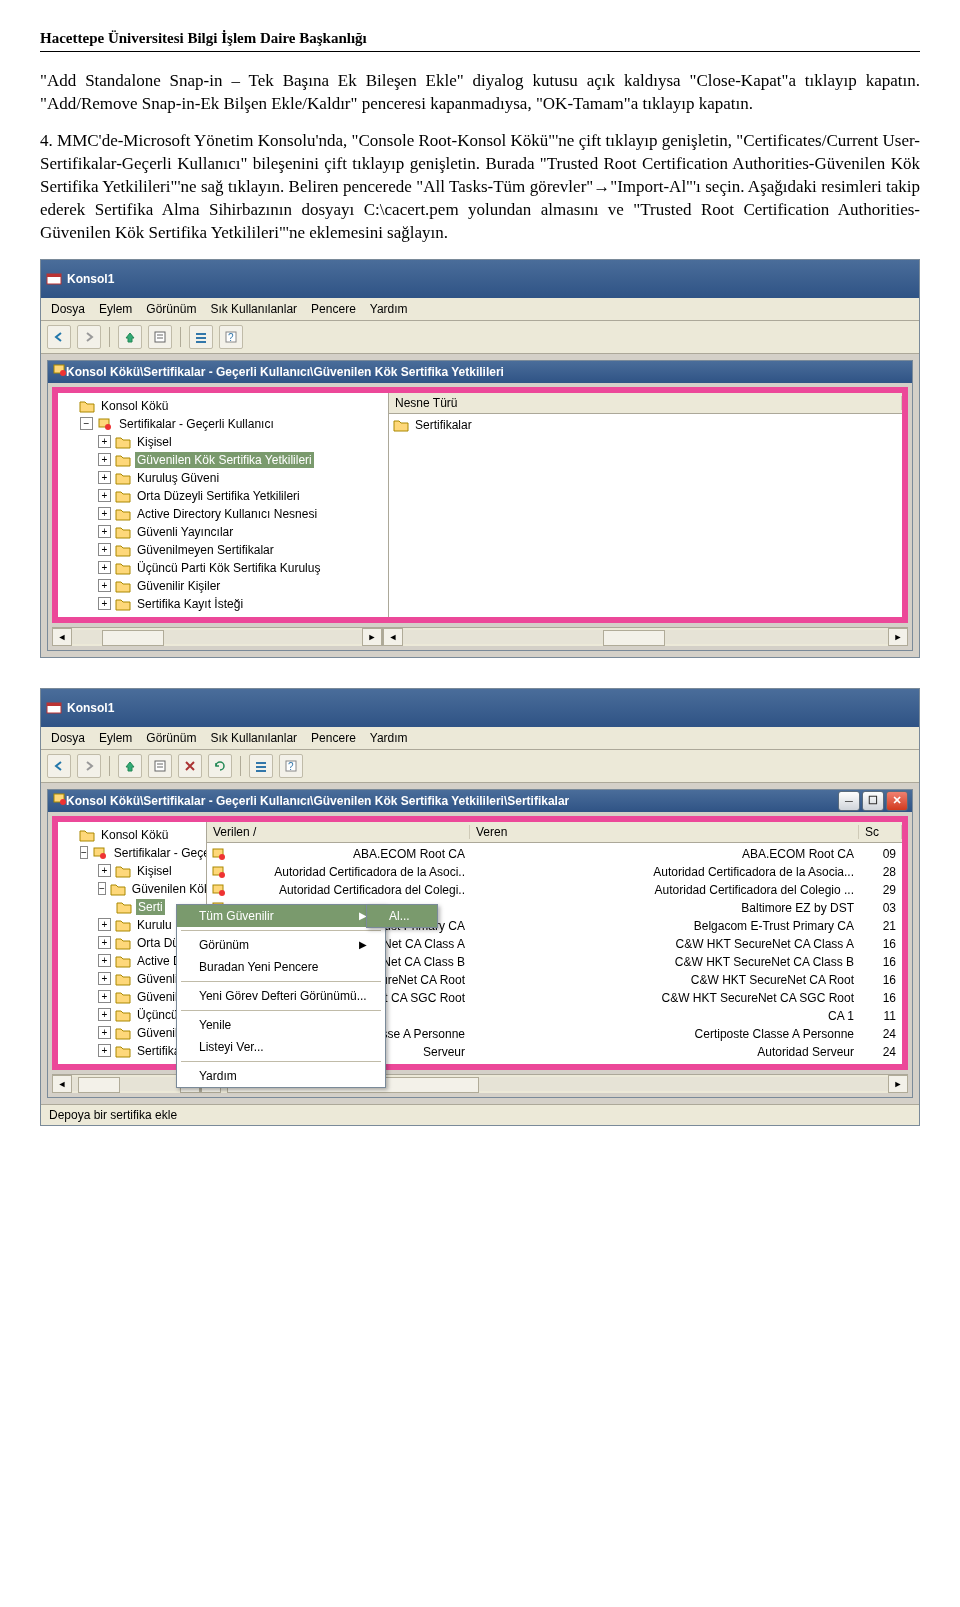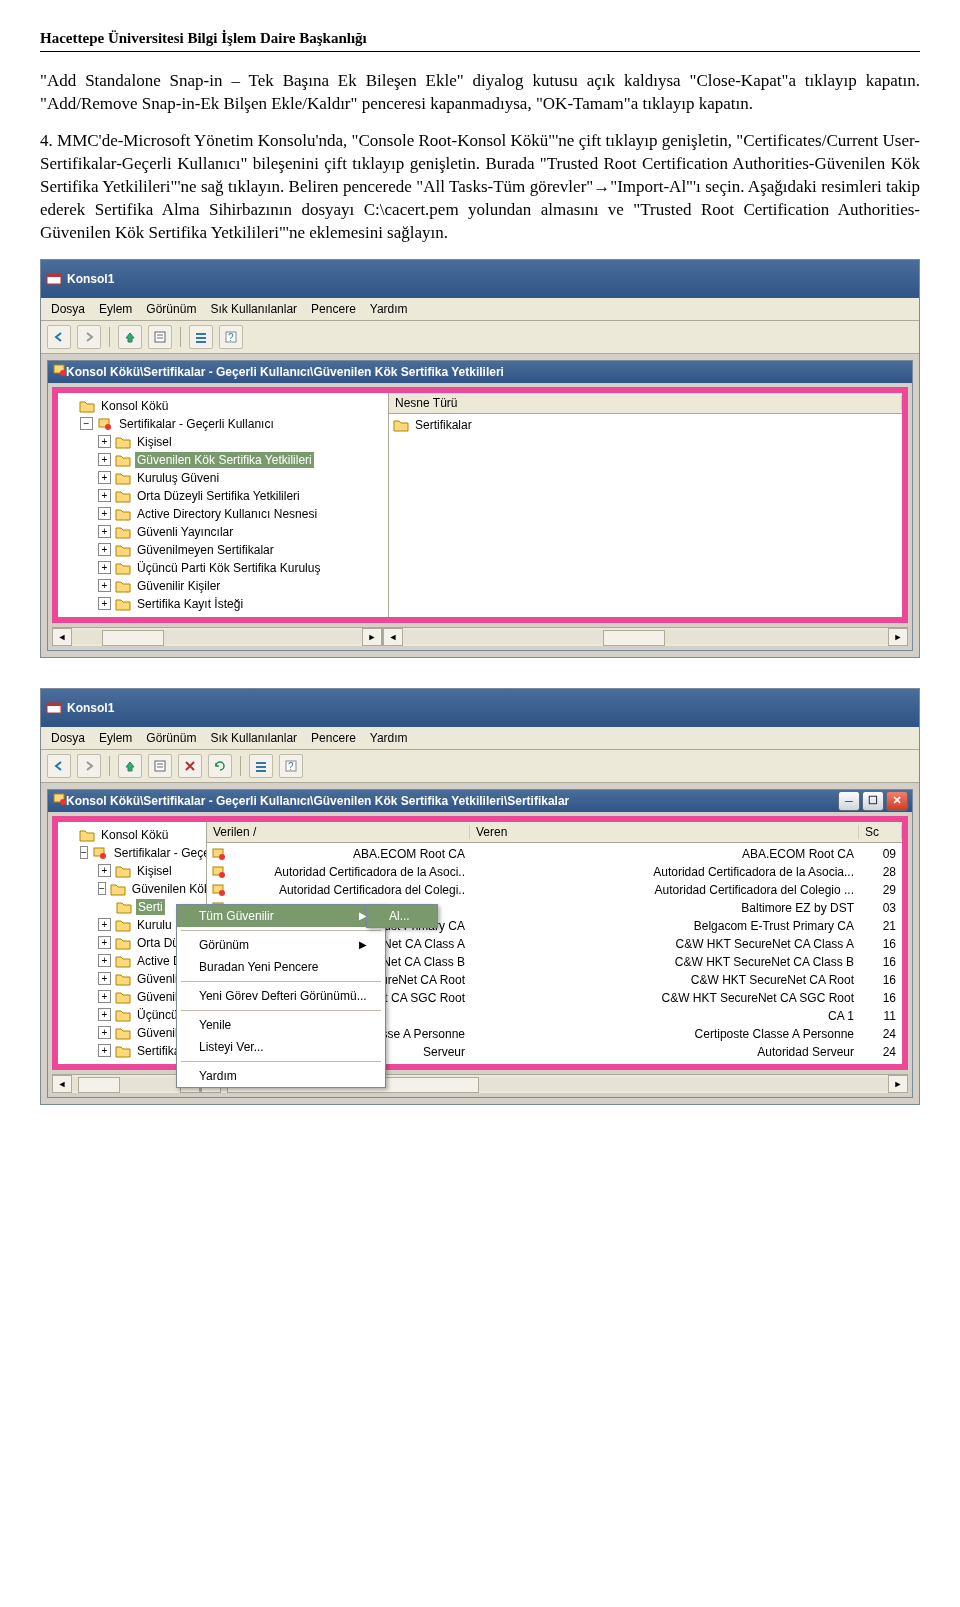--- a/index.html
+++ b/index.html
@@ -771,15 +771,16 @@
         <div class="scroll-h" style="flex:1;">
           <div class="arrow">◄</div>
             <div class="track">
               <div class="thumb" style="left:6px;width:250px;"></div>
             </div>
             <div class="arrow">►</div>
         </div>
       </div>
     </div>
 
+    <div class="statusbar">Depoya bir sertifika ekle</div>
   </div>
 
 </div>
 
 </body></html>

